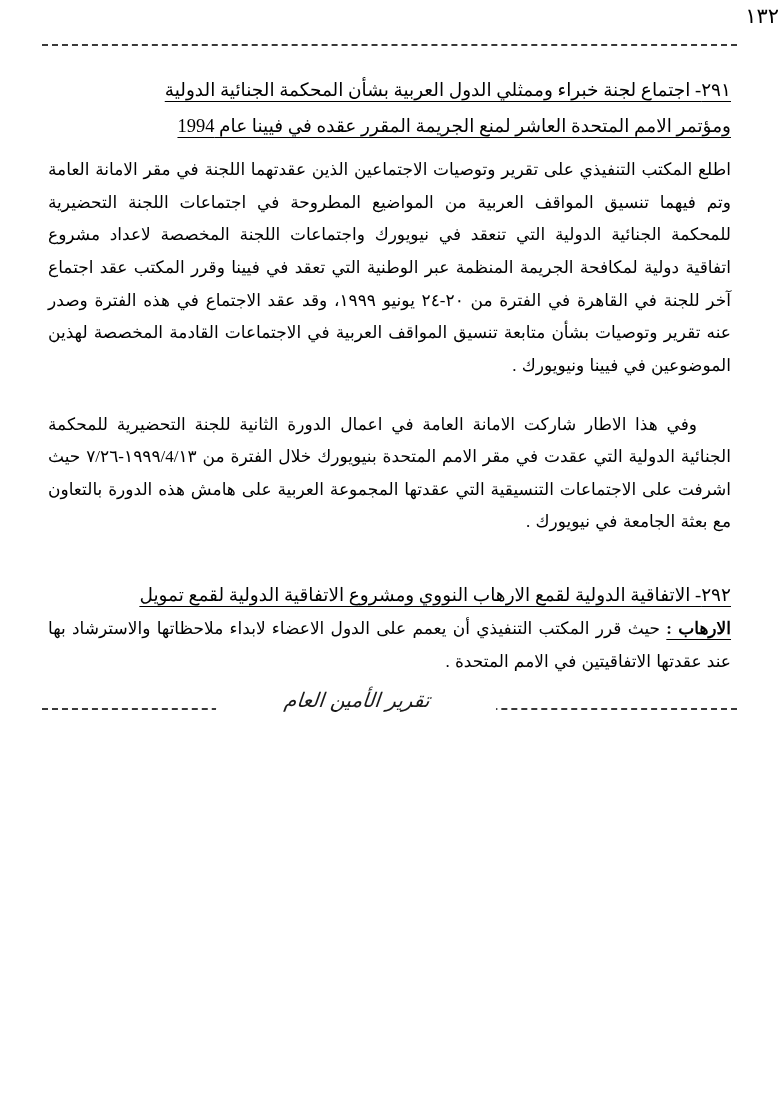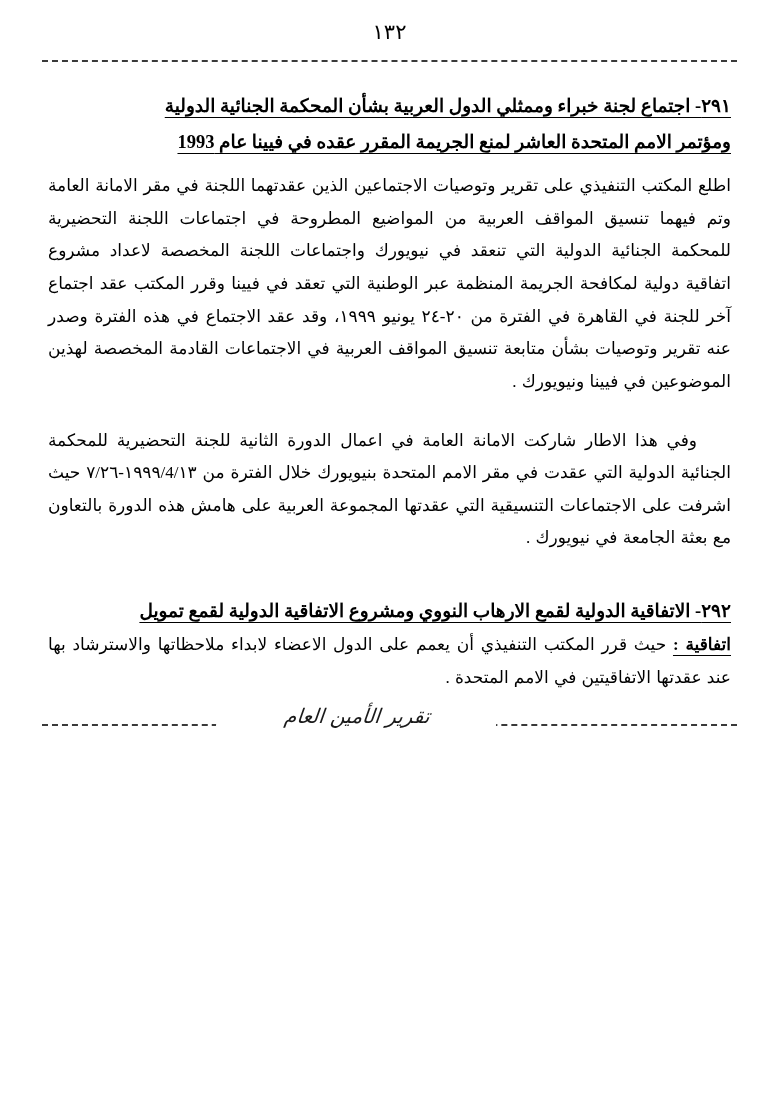--- a/index.html
+++ b/index.html
@@ -14,24 +14,24 @@
   .page {
     position: relative;
     width: 779px;
     height: 1093px;
     margin: 0 auto;
     background: #ffffff;
     overflow: hidden;
     box-sizing: border-box;
   }
   .page-number {
-    text-align: center;
+    text-align: right;
     font-size: 21px;
     letter-spacing: 1px;
-    padding-top: 20px;
+    padding-top: 4px;
     height: 30px;
     font-family: "Liberation Serif", "DejaVu Serif", serif;
   }
   .rule-top {
     margin: 10px 42px 0 42px;
     border-top: 2px dashed #3a3a3a;
     height: 0;
   }
   .content {
     padding: 26px 48px 0 48px;
@@ -47,21 +47,21 @@
     text-justify: inter-word;
     margin: 0;
     word-spacing: 1px;
   }
   .para-indent {
     text-indent: 34px;
   }
   .heading-line {
     font-size: 18.5px;
     line-height: 1.95;
-    font-weight: bold;
+    font-weight: normal;
     text-decoration: underline;
     text-underline-offset: 5px;
     margin: 0;
     text-align: justify;
   }
   .heading-lead {
     font-weight: bold;
     text-decoration: underline;
     text-underline-offset: 5px;
   }
@@ -103,32 +103,32 @@
 <div class="page">
 
   <div class="page-number">١٣٢</div>
 
   <div class="rule-top"></div>
 
   <div class="content">
 
     <div class="section">
       <div class="heading-line">٢٩١- اجتماع لجنة خبراء وممثلي  الدول العربية بشأن المحكمة الجنائية الدولية</div>
-      <div class="heading-line">ومؤتمر الامم المتحدة العاشر لمنع الجريمة المقرر عقده في فيينا عام  1993</div>
+      <div class="heading-line">ومؤتمر الامم المتحدة العاشر لمنع الجريمة المقرر عقده في فيينا عام  1994</div>
       <div class="gap-s"></div>
       <p class="para">اطلع المكتب التنفيذي على تقرير وتوصيات الاجتماعين الذين عقدتهما اللجنة في مقر الامانة العامة وتم فيهما تنسيق المواقف العربية من المواضيع المطروحة في اجتماعات اللجنة التحضيرية للمحكمة الجنائية الدولية التي تنعقد في نيويورك واجتماعات اللجنة المخصصة لاعداد مشروع اتفاقية دولية لمكافحة الجريمة المنظمة عبر الوطنية التي تعقد في فيينا وقرر المكتب عقد اجتماع آخر للجنة في القاهرة في الفترة من ٢٠-٢٤ يونيو ١٩٩٩، وقد عقد الاجتماع في هذه الفترة وصدر عنه تقرير وتوصيات بشأن متابعة تنسيق المواقف العربية في الاجتماعات القادمة المخصصة  لهذين الموضوعين في فيينا ونيويورك .</p>
       <div class="gap-m"></div>
       <p class="para para-indent">وفي هذا الاطار شاركت الامانة  العامة في اعمال الدورة الثانية للجنة التحضيرية للمحكمة الجنائية الدولية التي عقدت في مقر الامم المتحدة بنيويورك خلال الفترة من ١٩٩٩/4/١٣-٧/٢٦ حيث اشرفت على الاجتماعات التنسيقية التي عقدتها المجموعة العربية على هامش هذه الدورة بالتعاون مع بعثة الجامعة في نيويورك .</p>
     </div>
 
     <div class="gap-l"></div>
 
     <div class="section">
       <div class="heading-line">٢٩٢- الاتفاقية الدولية لقمع الارهاب النووي ومشروع الاتفاقية الدولية لقمع تمويل</div>
-      <p class="para"><span class="heading-lead">اتفاقية :</span> <span>حيث قرر المكتب التنفيذي أن يعمم على الدول الاعضاء لابداء ملاحظاتها والاسترشاد بها عند عقدتها الاتفاقيتين في الامم المتحدة .</span></p>
+      <p class="para"><span class="heading-lead">الارهاب :</span> <span>حيث قرر المكتب التنفيذي أن يعمم على الدول الاعضاء لابداء ملاحظاتها والاسترشاد بها عند عقدتها الاتفاقيتين في الامم المتحدة .</span></p>
     </div>
 
   </div>
 
   <div class="sig-wrap">
     <div class="sig-rule"></div>
     <div class="sig-text">تقرير الأمين العام</div>
   </div>
 
 </div>

